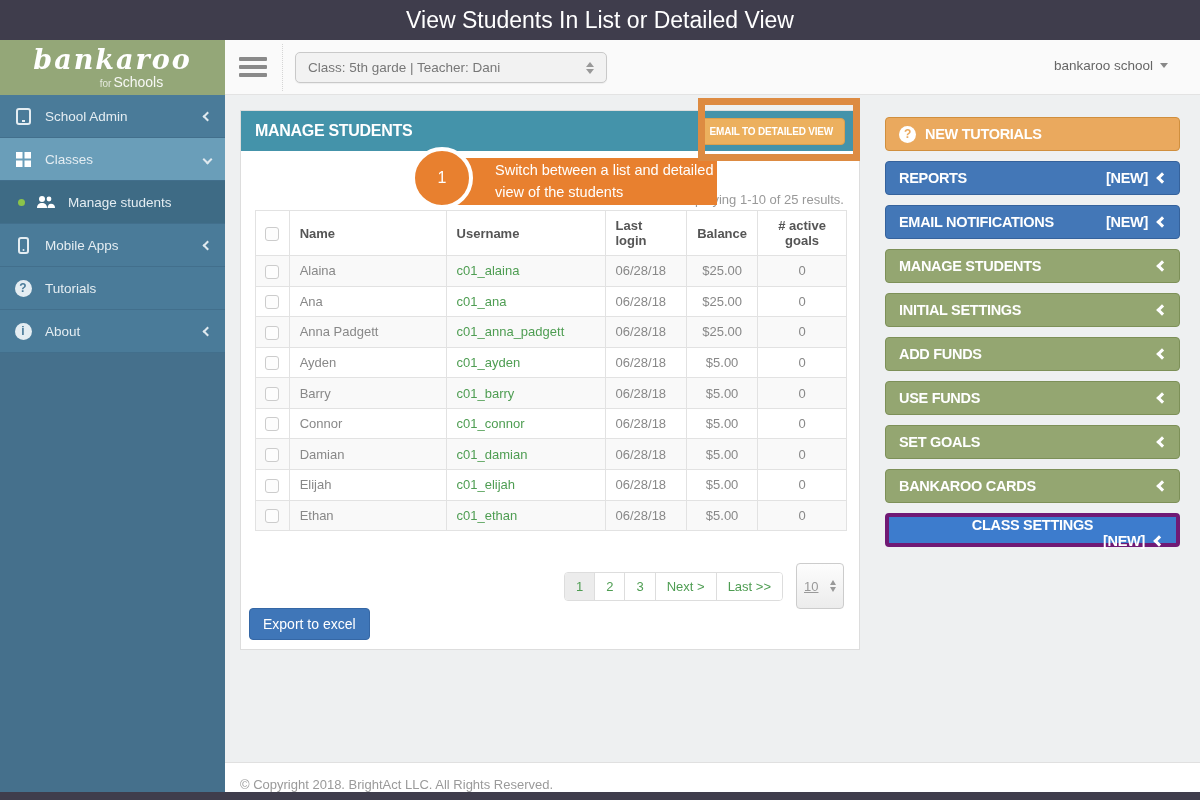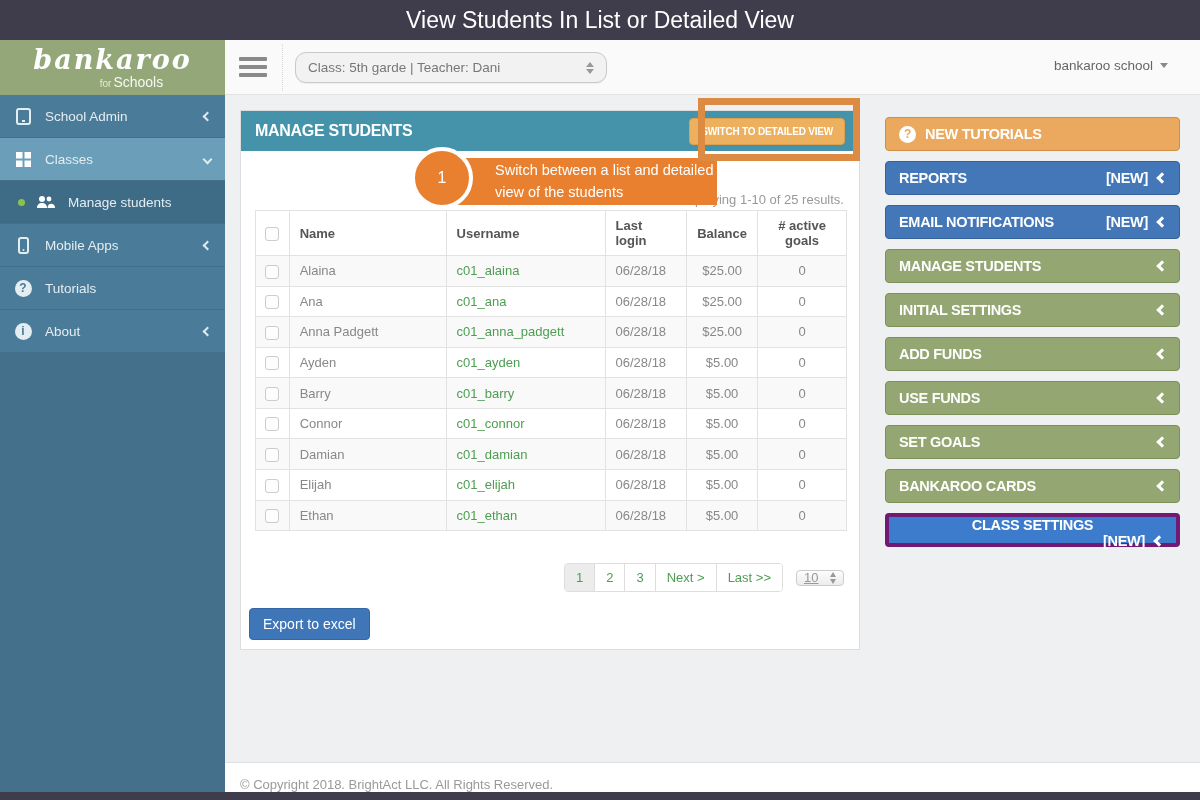--- a/index.html
+++ b/index.html
@@ -15,21 +15,21 @@
           display:flex; flex-direction:column; align-items:center; justify-content:center; }
   .logo .brand { font-family:"DejaVu Serif", serif; font-style:italic; font-weight:bold; font-size:27px; letter-spacing:2px; line-height:1; }
   .logo .tagline { font-size:14px; color:rgba(255,255,255,0.92); margin-top:1px; margin-left:38px; }
   .logo .tagline .small { font-size:10px; color:rgba(255,255,255,0.75); margin-right:2px; }
 
   .topbar { position:absolute; left:225px; top:40px; width:975px; height:55px; background:#fafafa; border-bottom:1px solid #e3e3e3; }
   .hamburger { position:absolute; left:14px; top:17px; width:28px; height:20px; cursor:pointer; }
   .hamburger div { height:4px; background:#8a8a8a; margin-bottom:4px; border-radius:1px; }
   .topbar .vsep { position:absolute; left:57px; top:4px; height:47px; border-left:1px dotted #d5d5d5; }
   .class-select { position:absolute; left:70px; top:12px; width:312px; height:31px; background:#f2f2f2; border:1px solid #c9c9c9;
-                  border-radius:11px; color:#777; font-size:13.5px; display:flex; align-items:center; padding:0 12px; box-shadow:0 1px 1px rgba(0,0,0,0.05); }
+                  border-radius:5px; color:#777; font-size:13.5px; display:flex; align-items:center; padding:0 12px; box-shadow:0 1px 1px rgba(0,0,0,0.05); }
   .class-select .carets { margin-left:auto; display:flex; flex-direction:column; gap:2px; }
   .caret-up { width:0; height:0; border-left:4px solid transparent; border-right:4px solid transparent; border-bottom:5px solid #999; }
   .caret-down { width:0; height:0; border-left:4px solid transparent; border-right:4px solid transparent; border-top:5px solid #999; }
   .account { position:absolute; right:32px; top:18px; color:#666; font-size:13.5px; display:flex; align-items:center; gap:7px; cursor:pointer; }
   .account .caret-down { border-left-width:4px; border-right-width:4px; border-top-color:#888; }
 
   
   .sidebar { position:absolute; left:0; top:95px; width:225px; height:697px; background:#45708c; }
   .side-item { height:43px; background:#4a7b99; border-bottom:1px solid #426f8c; color:#e4edf2; font-size:13.5px;
                display:flex; align-items:center; padding:0 14px; cursor:pointer; }
@@ -68,21 +68,21 @@
   .tbl .c-goals { width:90px; text-align:center; }
   .tbl a { color:#4e9d52; text-decoration:none; cursor:pointer; }
   input[type=checkbox] { appearance:none; -webkit-appearance:none; width:14px; height:14px; border:1px solid #ccc;
                          border-radius:3px; background:#fdfdfd; vertical-align:middle; cursor:pointer; }
 
   .pager-wrap { position:absolute; top:452px; right:15px; display:flex; align-items:center; gap:13px; }
   .pager { display:flex; border-radius:4px; overflow:hidden; border:1px solid #ddd; }
   .pager .pg { border-right:1px solid #ddd; background:#fff; color:#4e9d52; font-size:13px; padding:6px 11px; cursor:pointer; }
   .pager .pg:last-child { border-right:none; }
   .pager .pg.active { background:#ececec; }
-  .pagesize { width:48px; height:16px; background:linear-gradient(#fdfdfd,#ececec); border:1px solid #ccc; border-radius:4px;
+  .pagesize { width:48px; height:46px; background:linear-gradient(#fdfdfd,#ececec); border:1px solid #ccc; border-radius:4px;
               color:#999; font-size:13px; display:flex; align-items:center; padding:0 7px; cursor:pointer;text-decoration:underline; }
   .pagesize .carets { margin-left:auto; display:flex; flex-direction:column; gap:2px; }
   .pagesize .caret-up, .pagesize .caret-down { border-left-width:3.5px; border-right-width:3.5px; }
 
   .export-btn { position:absolute; left:8px; top:497px; background:#3f76b8; border:1px solid #3567a5; border-radius:4px;
                 color:#fff; font-size:14px; padding:7px 13px; cursor:pointer; }
 
   
   .hl-box { position:absolute; left:473px; top:3px; width:162px; height:63px; border:7px solid #dd8b42; z-index:6; pointer-events:none; }
   .callout-rect { position:absolute; left:230px; top:63px; width:262px; height:47px; background:#e8802f; z-index:4;
@@ -202,21 +202,21 @@
     <span>About</span>
     <span class="chev left"></span>
   </div>
 </div>
 
 <div class="content">
 
   <div class="panel">
     <div class="panel-header">
       <span class="panel-title">MANAGE STUDENTS</span>
-      <button class="switch-btn">SWITCH TO DETAILED VIEW</button>
+      <button class="switch-btn">EMAIL TO DETAILED VIEW</button>
     </div>
 
     <div class="results">Displaying 1-10 of 25 results.</div>
 
     <table class="tbl">
       <tbody>
           <tr>
         <th class="cb"><input type="checkbox" style=""></th>
         <th class="c-name">Name</th>
         <th class="c-user">Username</th>

